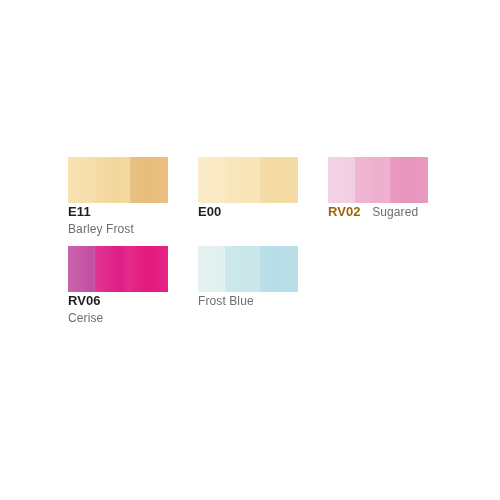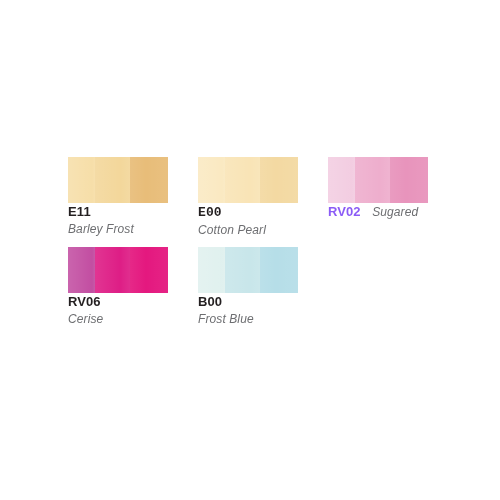--- a/index.html
+++ b/index.html
@@ -101,21 +101,20 @@
     font-weight: bold;
     color: #231f20;
     letter-spacing: 0.1px;
   }
 
   .name {
     font-size: 12px;
     font-weight: normal;
     color: #6d6e71;
     letter-spacing: 0.1px;
-    font-style: italic;
   }
 
   .name-inline {
     margin-left: 7px;
   }
 </style>
 </head>
 <body style="background: rgb(255, 255, 255);">
 
 <div id="swatch-sheet">
@@ -142,38 +141,35 @@
 
       <div class="swatch-cell">
         <span class="swatch-chip">
           <span class="band band-a" style="background: rgb(250, 232, 191);"></span>
           <span class="band band-b" style="background: rgb(249, 228, 182);"></span>
           <span class="band band-c" style="background: rgb(243, 217, 162);"></span>
           <span class="chip-sheen"></span>
         </span>
         <span class="swatch-label">
           <span class="label-line">
-            <span class="code" style="color: rgb(35, 31, 32); font-family: Liberation Mono, monospace;">E00</span>
-          </span>
-          <span class="label-line">
-            <span class="name" style="color: rgb(109, 110, 113);">Cotton Pearl</span>
+            <span class="code" style="color: rgb(35, 31, 32);">E00</span>
           </span>
         </span>
       </div>
 
       <div class="swatch-cell">
         <span class="swatch-chip">
           <span class="band band-a" style="background: rgb(242, 203, 224);"></span>
           <span class="band band-b" style="background: rgb(238, 174, 205);"></span>
           <span class="band band-c" style="background: rgb(232, 148, 188);"></span>
           <span class="chip-sheen"></span>
         </span>
         <span class="swatch-label">
           <span class="label-line">
-            <span class="code" style="color: #8b5cf6;">RV02</span>
+            <span class="code" style="color: #a16207;">RV02</span>
             <span class="name name-inline" style="color: rgb(109, 110, 113);">Sugared</span>
           </span>
         </span>
       </div>
 
     </div>
 
     <div class="swatch-row row-2">
 
       <div class="swatch-cell">
@@ -195,23 +191,20 @@
 
       <div class="swatch-cell">
         <span class="swatch-chip">
           <span class="band band-a" style="background: rgb(223, 240, 238);"></span>
           <span class="band band-b" style="background: rgb(200, 230, 234);"></span>
           <span class="band band-c" style="background: rgb(182, 222, 232);"></span>
           <span class="chip-sheen"></span>
         </span>
         <span class="swatch-label">
           <span class="label-line">
-            <span class="code" style="color: rgb(35, 31, 32);">B00</span>
-          </span>
-          <span class="label-line">
             <span class="name" style="color: rgb(109, 110, 113);">Frost Blue</span>
           </span>
         </span>
       </div>
 
       <div class="swatch-cell empty-cell"></div>
 
     </div>
 
   </div>

